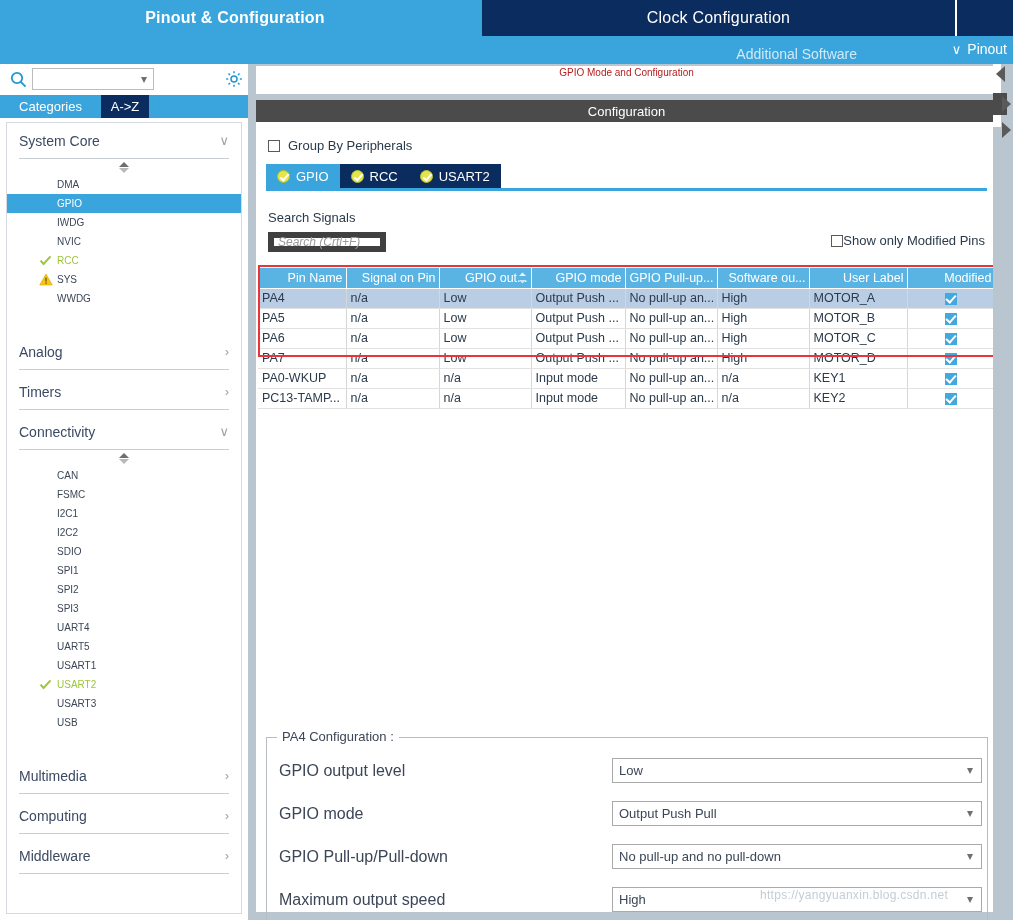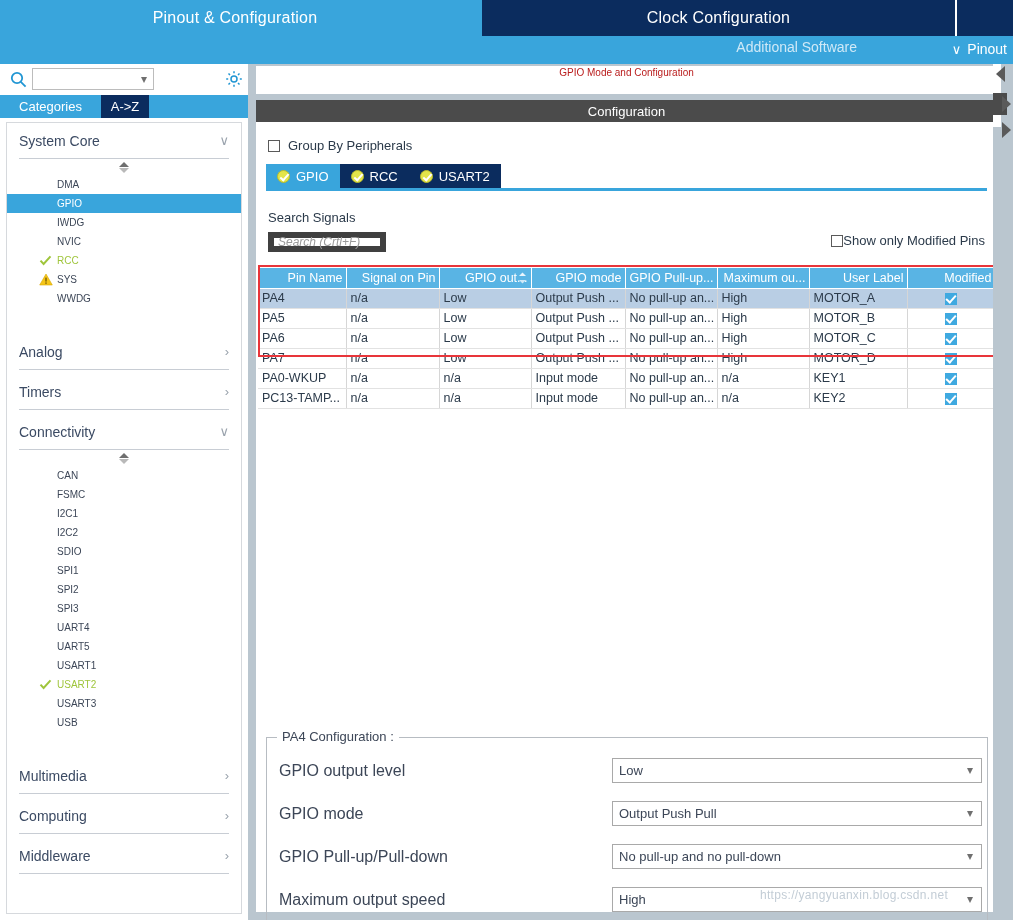--- a/index.html
+++ b/index.html
@@ -14,32 +14,32 @@
   }
   #app { position: relative; width: 1013px; height: 920px; background: #ffffff; }
 
   
   .topbar { position: absolute; left: 0; top: 0; width: 1013px; height: 36px; background: #39a5dc; }
   .maintab {
     position: absolute; top: 0; height: 36px;
     display: flex; align-items: center; justify-content: center;
     color: #ffffff; font-size: 16px; letter-spacing: .2px;
   }
-  .maintab.active-light { background: #39a5dc; }
+  .maintab.active-light { background: #39a5dc; font-weight: bold; }
   .maintab.dark { background: #0b2c5e; }
   .tab-pinout { left: 0; width: 470px; }
   .tab-sep { position: absolute; top: 0; left: 470px; width: 12px; height: 36px; background: #39a5dc; }
   .tab-clock { left: 482px; width: 473px; }
   .tab-extra { left: 957px; width: 56px; background: #0b2c5e; height: 36px; position: absolute; top: 0; }
   .tab-clock-divider { position: absolute; top: 0; left: 955px; width: 2px; height: 36px; background: #ffffff; }
 
   
   .subbar { position: absolute; left: 0; top: 36px; width: 1013px; height: 28px; background: #39a5dc; }
   .subbar .addl-sw {
-    position: absolute; right: 156px; top: 3px;
+    position: absolute; right: 156px; top: 10px;
     color: #cfe9f7; font-size: 14px; text-align: center;
   }
   .subbar .pinout-drop {
     position: absolute; right: 6px; top: 5px;
     color: #ffffff; font-size: 14px; display: flex; align-items: center; gap: 6px;
   }
   .chev-small { font-size: 13px; line-height: 1; }
 
   
   .left { position: absolute; left: 0; top: 64px; width: 248px; height: 856px; background: #ffffff; }
@@ -418,21 +418,21 @@
                   <span>GPIO out...</span>
                   <span class="sorticon">
                     <svg width="9" height="12" viewBox="0 0 9 12">
                         <path d="M4.5 0.5L8 4H1z" fill="#e9f5fd"></path>
                         <path d="M4.5 11.5L8 8H1z" fill="#cfe8f7"></path>
                       </svg>
                   </span>
                 </th>
                 <th><span>GPIO mode</span></th>
                 <th><span>GPIO Pull-up...</span></th>
-                <th><span>Maximum ou...</span></th>
+                <th><span>Software ou...</span></th>
                 <th><span>User Label</span></th>
                 <th><span>Modified</span></th>
               </tr>
             </thead>
             <tbody>
               <tr class="sel">
                 <td>PA4</td>
                 <td>n/a</td>
                 <td>Low</td>
                 <td>Output Push ...</td>

